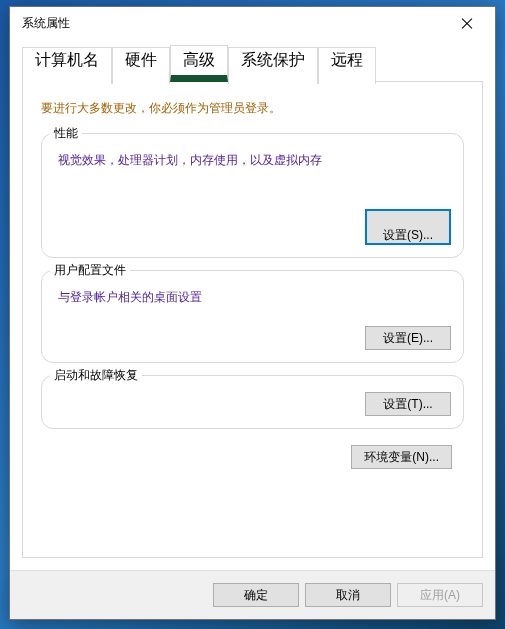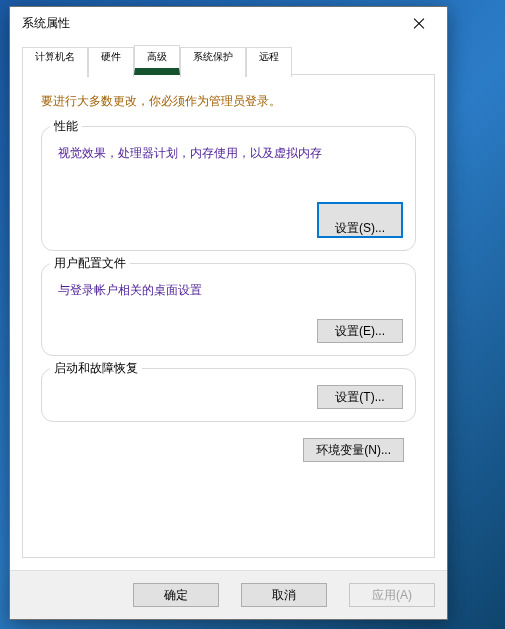--- a/index.html
+++ b/index.html
@@ -9,21 +9,21 @@
       background: linear-gradient(135deg, #1a5ba8 0%, #2b7cc7 50%, #0f456e 100%);
       width: 505px;
       height: 629px;
       overflow: hidden;
       position: relative;
     }
     .dialog {
       position: absolute;
       left: 9px;
       top: 6px;
-      width: 439px;
+      width: 487px;
       height: 614px;
       background: #ffffff;
       border: 1px solid #707070;
       box-shadow: 0 4px 20px rgba(0,0,0,0.4);
       display: flex;
       flex-direction: column;
     }
     .titlebar {
       height: 32px;
       display: flex;
@@ -74,21 +74,21 @@
     .tabstrip {
       display: flex;
       position: relative;
       z-index: 2;
     }
     .tab {
       padding: 4px 12px;
       border: 1px solid #d9d9d9;
       border-bottom: none;
       background: #ffffff;
-      font-size: 10px;
+      font-size: 16px;
       color: #000;
       margin-right: 0px;
       margin-bottom: -1px;
       position: relative;
       cursor: pointer;
     }
     .tab.active {
       background: #ffffff;
       border-bottom: 7px solid #14532d;
       z-index: 3;
@@ -165,21 +165,21 @@
     .group .spacer { height: 20px; }
     .env-row {
       display: flex;
       justify-content: flex-end;
       margin-top: 4px;
       padding-right: 12px;
     }
     .footer {
       display: flex;
       justify-content: flex-end;
-      gap: 22px;
+      gap: 6px;
       padding: 12px 12px 12px 0;
       background: #f0f0f0;
       border-top: 1px solid #dfdfdf;
     }
     .footer .btn { min-width: 86px; }
     .g1 .spacer{height:26px;}
     .g2 .spacer{height:6px;}
     .g3 .spacer{height:6px;}
   </style>
 </head>

